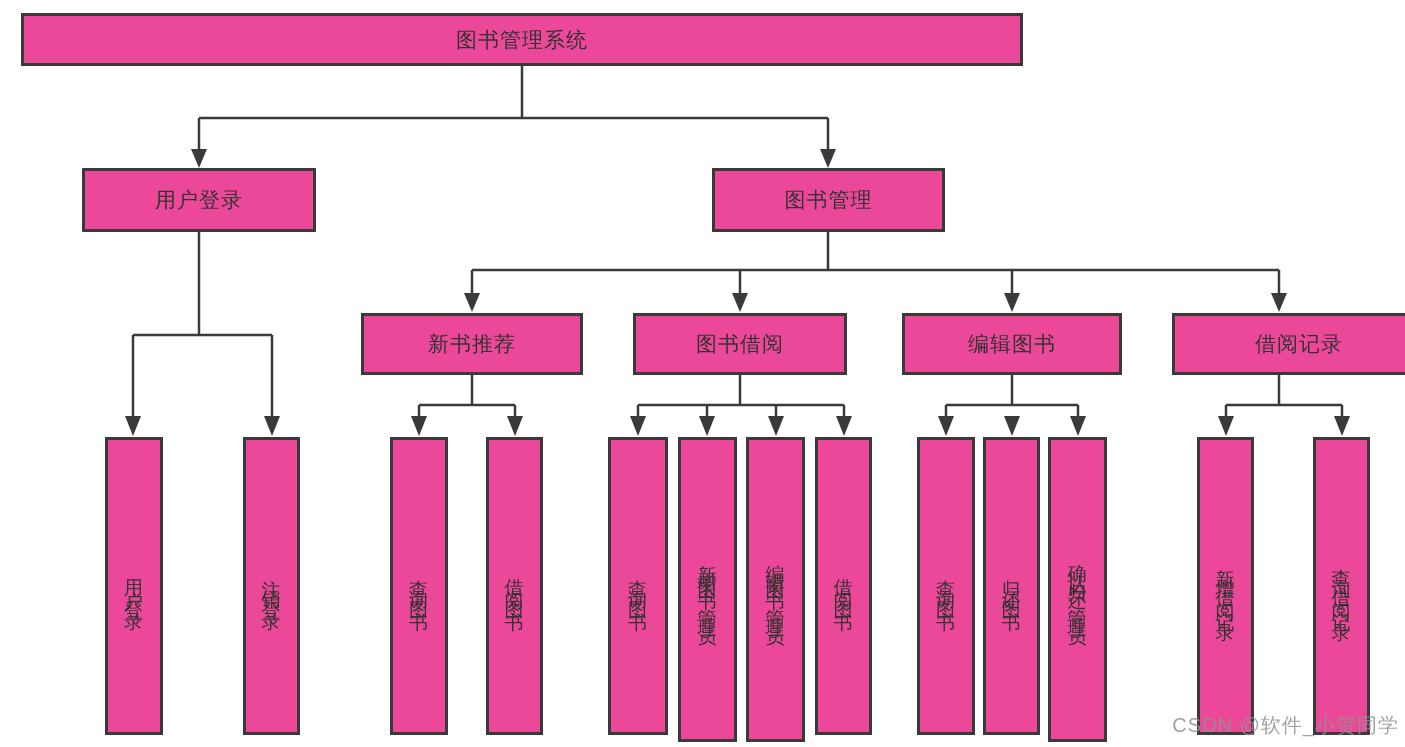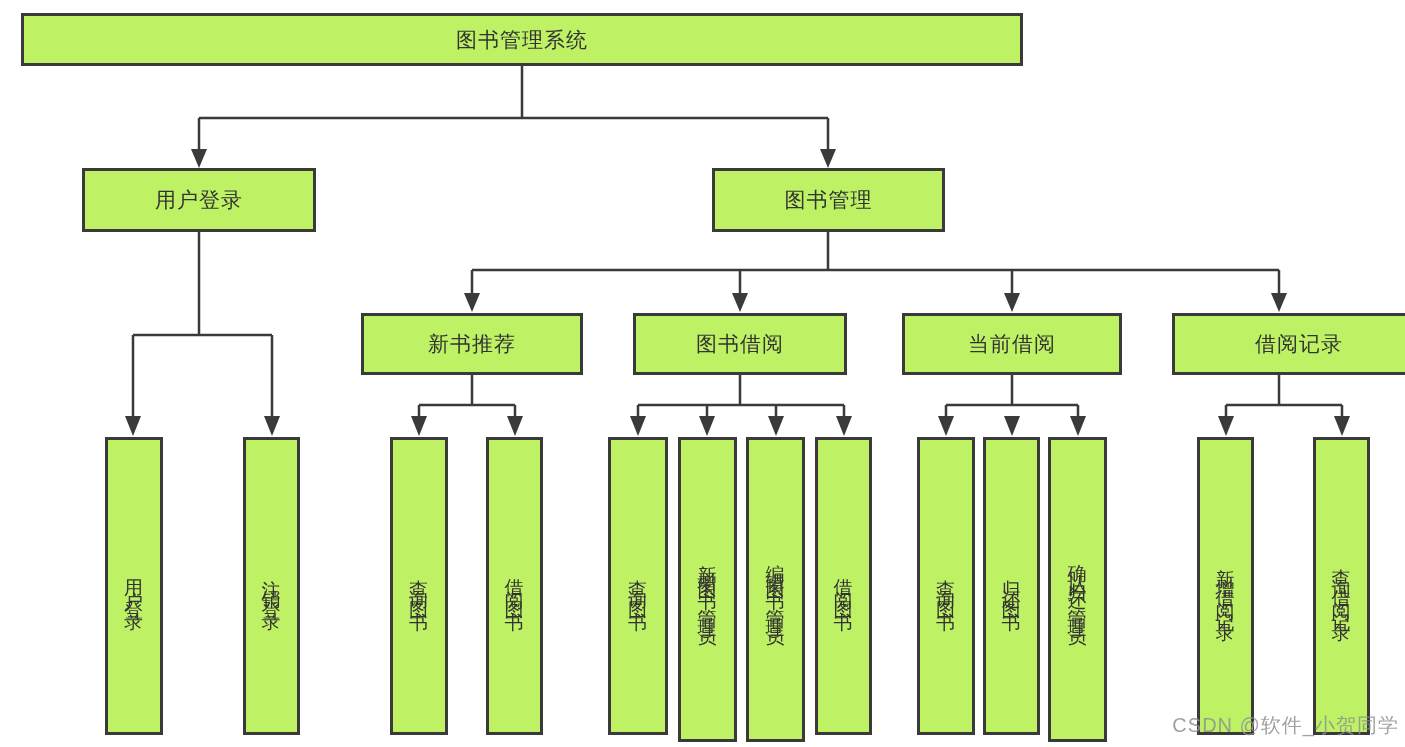--- a/index.html
+++ b/index.html
@@ -17,21 +17,21 @@
   }
   .connectors {
     position: absolute;
     left: 0; top: 0;
     width: 1405px; height: 747px;
   }
   .box {
     position: absolute;
     box-sizing: border-box;
     border: 3px solid #3a3a3a;
-    background: #bef264;
+    background: #ec4899;
     display: flex;
     align-items: center;
     justify-content: center;
     color: #333333;
     text-align: right;
   }
   .hlabel {
     font-size: 21px;
     letter-spacing: 1px;
     white-space: nowrap;
@@ -112,21 +112,21 @@
     <span class="hlabel">新书推荐</span>
   </div>
 
   <div class="box" style="left:712px; top:168px; width:233px; height:64px;">
     <span class="hlabel">图书管理</span>
   </div>
   <div class="box" style="left:633px; top:313px; width:214px; height:62px;">
     <span class="hlabel">图书借阅</span>
   </div>
   <div class="box" style="left:902px; top:313px; width:220px; height:62px;">
-    <span class="hlabel">当前借阅</span>
+    <span class="hlabel">编辑图书</span>
   </div>
   <div class="box" style="left:1172px; top:313px; width:254px; height:62px;">
     <span class="hlabel">借阅记录</span>
   </div>
 
   <div class="box leaf" style="left:105px; width:58px;">
     <span class="vtext">用户登录</span>
   </div>
   <div class="box leaf" style="left:243px; width:57px;">
     <span class="vtext">注销登录</span>

